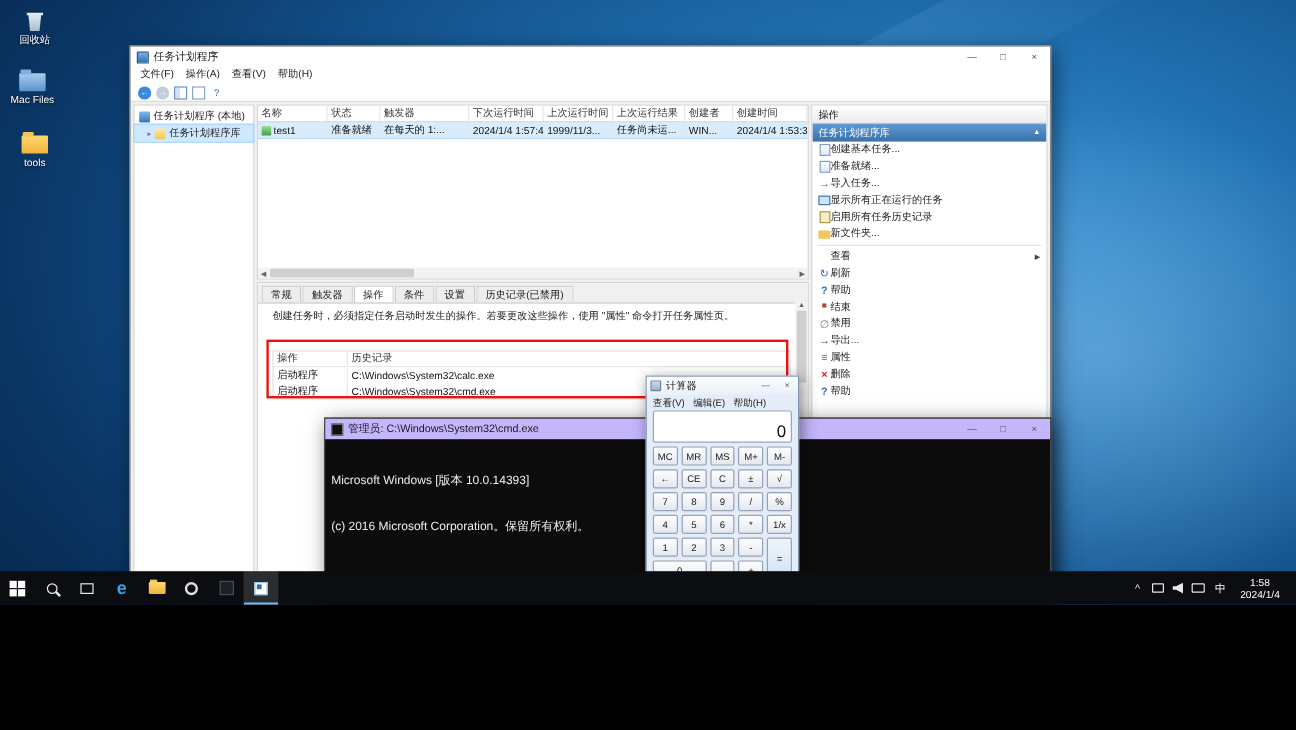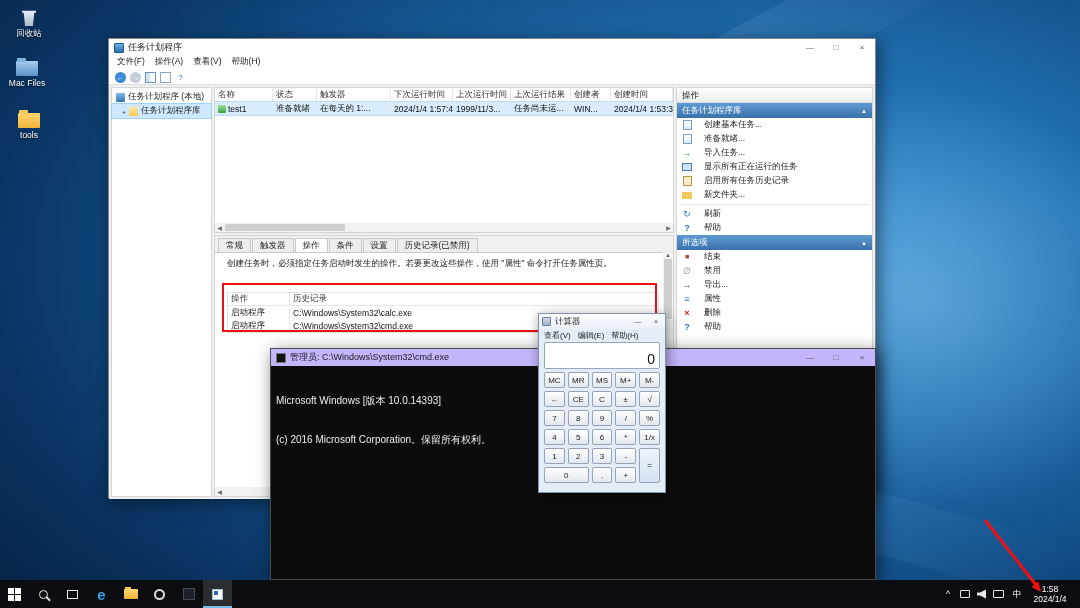--- a/index.html
+++ b/index.html
@@ -1,17 +1,17 @@
 <!DOCTYPE html>
 <html><head>
 <meta charset="utf-8">
 <style>
   *{margin:0;padding:0;box-sizing:border-box;font-family:"Liberation Sans",sans-serif}
   html,body{width:1080px;height:608px;overflow:hidden;background:#000}
-  .desktop{position:relative;width:1080px;height:608px;overflow:hidden;
+  .desktop{position:relative;width:1080px;height:504px;overflow:hidden;
     background:radial-gradient(ellipse 1000px 560px at 72% 42%,#3c96d9 0%,#2273b4 30%,#14548f 55%,#0a3564 78%,#062345 100%)}
   .beam{position:absolute;pointer-events:none}
   .b1{width:900px;height:70px;left:120px;top:120px;transform:rotate(-28deg);background:linear-gradient(90deg,transparent,rgba(150,205,250,.22),transparent)}
   .b2{width:900px;height:50px;left:60px;top:330px;transform:rotate(-12deg);background:linear-gradient(90deg,transparent,rgba(150,205,250,.18),transparent)}
   .b3{width:700px;height:60px;left:380px;top:450px;transform:rotate(16deg);background:linear-gradient(90deg,transparent,rgba(150,205,250,.15),transparent)}
   .b4{width:520px;height:420px;left:660px;top:90px;background:radial-gradient(closest-side,rgba(175,222,255,.35),transparent)}
 
   
   .dt-icon{position:absolute;width:54px;text-align:center;color:#fff;font-size:8.5px;text-shadow:0 1px 2px rgba(0,0,0,.85)}
   .dt-icon .icw{height:20px;display:flex;align-items:flex-end;justify-content:center;margin-bottom:2px}
@@ -68,21 +68,21 @@
   .at-c1{width:62px;padding:0 3px;border-right:1px solid #e8e8e8;white-space:nowrap}
   .at-c2{flex:1;padding:0 3px;white-space:nowrap;overflow:hidden}
   .at-row{display:flex;height:13px;align-items:center;color:#111}
   .vscroll{position:absolute;right:0;top:16px;bottom:9px;width:10px;background:#f2f2f2;display:flex;flex-direction:column;align-items:center;font-size:6px;color:#666}
   .vs-thumb{width:8px;height:60px;background:#cfcfcf;margin-top:1px;border-radius:1px}
   .bhscroll{position:absolute;left:0;right:10px;bottom:0;height:9px;background:#f2f2f2;display:flex;align-items:center;font-size:6px;color:#666}
   .apanel{width:197px;background:#fff;border:1px solid #d5d5d5;font-size:8.5px;display:flex;flex-direction:column;flex:0 0 auto;overflow:hidden}
   .ap-title{height:15px;line-height:15px;padding:0 5px;background:linear-gradient(#fefefe,#ececec);border-bottom:1px solid #d9d9d9;color:#111}
   .ap-head{height:15px;display:flex;align-items:center;justify-content:space-between;padding:0 5px;background:linear-gradient(#5f9ad3,#3a72ab);color:#fff;flex:0 0 auto}
   .carrot{font-size:6px}
-  .ap-item{height:14px;display:flex;align-items:center;gap:12px;padding:0 5px;color:#1b1b1b}
+  .ap-item{height:14px;display:flex;align-items:center;gap:0;padding:0 5px;color:#1b1b1b}
   .ap-ic{width:10px;height:10px;flex:0 0 auto;display:flex;align-items:center;justify-content:center;font-size:9px;line-height:10px}
   .ic-sq-doc{width:9px;height:10px;border:1px solid #7f9fc6;background:linear-gradient(#fff,#dce9f8)}
   .ic-import{color:#2c8a2c;font-weight:bold}
   .ic-monitor{width:10px;height:8px;border:1px solid #4a7ab0;background:#cfe3f7}
   .ic-history{width:9px;height:10px;border:1px solid #b09a4a;background:#f7ecc8}
   .ic-folder-mini{width:10px;height:7px;background:#f2c75c;border-radius:1px}
   .ic-none{width:10px}
   .ic-refresh{color:#2e6fba}
   .ic-help{color:#2e6fba;font-weight:bold}
   .ic-run{color:#2c9a2c;font-size:7px}
@@ -308,30 +308,31 @@
           <span>启用所有任务历史记录</span>
         </div>
         <div class="ap-item">
           <span class="ap-ic">
               <span class="ic-folder-mini"></span>
             </span>
           <span>新文件夹...</span>
         </div>
         <div class="ap-sep"></div>
         <div class="ap-item">
+          <span class="ap-ic ic-none"></span>
+          <span>查看</span>
+          <span class="subarrow">▶</span>
+        </div>
+        <div class="ap-item">
           <span class="ap-ic ic-refresh">↻</span>
           <span>刷新</span>
         </div>
         <div class="ap-item">
           <span class="ap-ic ic-help">?</span>
           <span>帮助</span>
-        </div>
-        <div class="ap-head">
-          <span>所选项</span>
-          <span class="carrot">▲</span>
         </div>
         <div class="ap-item">
           <span class="ap-ic ic-stop">■</span>
           <span>结束</span>
         </div>
         <div class="ap-item">
           <span class="ap-ic ic-disable">∅</span>
           <span>禁用</span>
         </div>
         <div class="ap-item">

